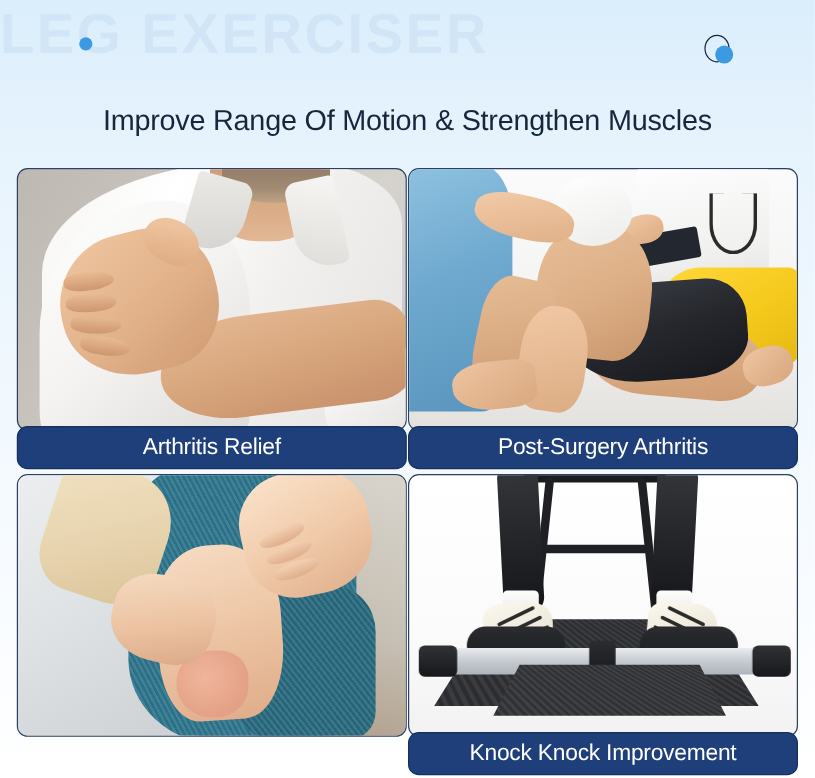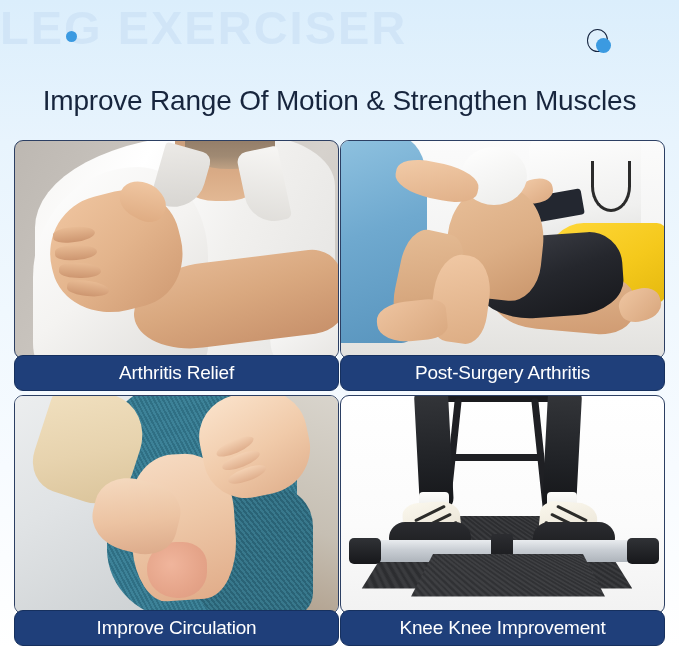--- a/index.html
+++ b/index.html
@@ -83,21 +83,21 @@
     width: 15px;
     height: 15px;
     border-radius: 50%;
     background: #3b9ae1;
   }
   .subtitle {
     position: absolute;
     top: 88px;
     left: 0;
     width: 679px;
-    font-size: 28px;
+    font-size: 24px;
     line-height: 26px;
     color: #17253d;
     font-weight: normal;
     letter-spacing: -0.2px;
     white-space: nowrap;
   }
 
   
   .grid {
     position: absolute;
@@ -522,21 +522,20 @@
       <span class="knee3"></span>
       <span class="sleeve"></span>
       <span class="foot3"></span>
       <span class="heel"></span>
       <span class="hand-u"></span>
       <span class="hand-l"></span>
       <span class="finger g1"></span>
       <span class="finger g2"></span>
       <span class="finger g3"></span>
     </div>
-    <div class="caption">Improve Circulation</div>
   </div>
 
   <div class="card">
     <div class="photo p4">
       <span class="stool-seat"></span>
       <span class="sl1"></span>
       <span class="sl2"></span>
       <span class="rung"></span>
       <span class="legl"></span>
       <span class="legr"></span>
@@ -552,16 +551,16 @@
       <span class="stripe e"></span>
       <span class="stripe f"></span>
       <span class="pad-l"></span>
       <span class="pad-r"></span>
       <span class="rail"></span>
       <span class="cap-l"></span>
       <span class="cap-r"></span>
       <span class="clamp"></span>
       <span class="mat2"></span>
     </div>
-    <div class="caption">Knee Knee Improvement</div>
+    <div class="caption">Knock Knock Improvement</div>
   </div>
 
 </div>
 
 </body></html>

